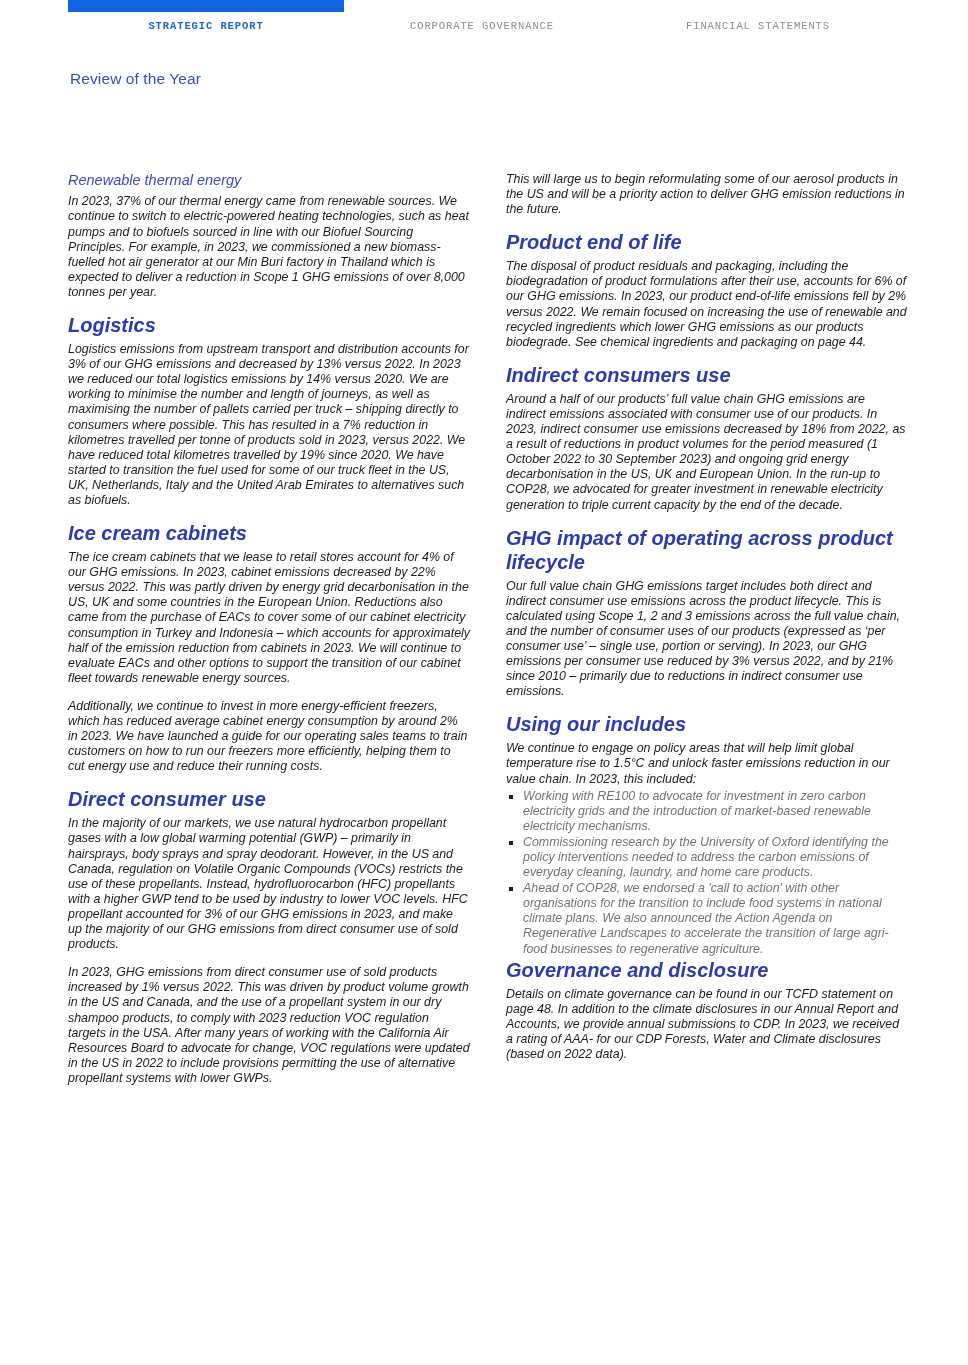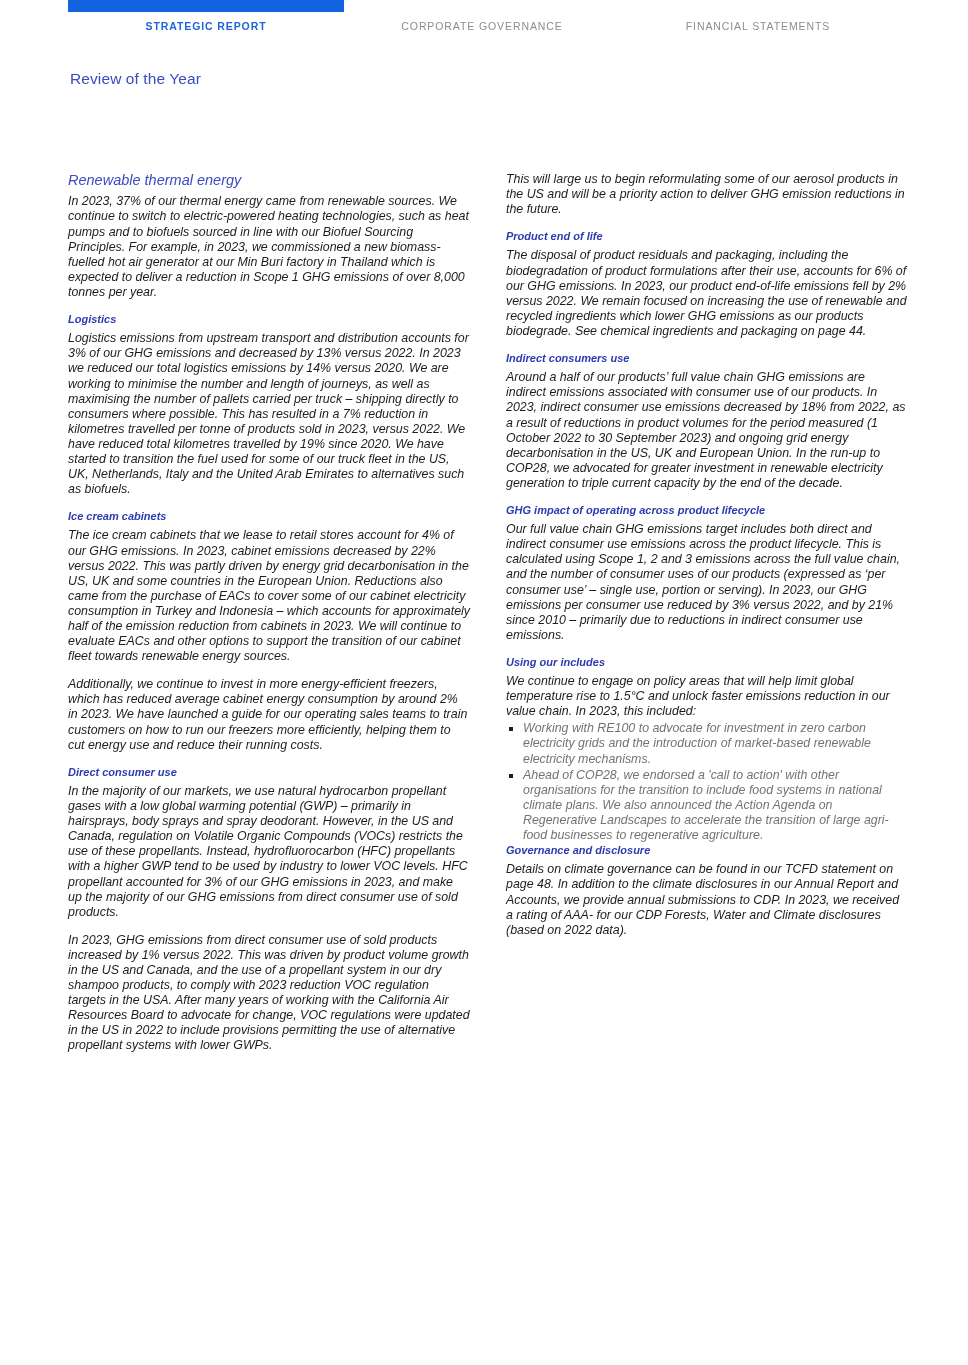--- a/index.html
+++ b/index.html
@@ -17,20 +17,21 @@
     overflow: hidden;
   }
 
   
   .header {
     position: absolute;
     top: 0;
     left: 0;
     width: 968px;
     height: 42px;
+    font-family: Liberation Mono, monospace;
   }
   .tabs {
     display: flex;
     align-items: flex-start;
     padding-left: 68px;
   }
   .tab {
     width: 276px;
     text-align: center;
     box-sizing: border-box;
@@ -79,21 +80,21 @@
   }
 
   h2.sub-reg {
     font-size: 14.5px;
     font-weight: 400;
     color: #3b4bc0;
     margin: 0 0 5px 0;
     line-height: 1.2;
   }
   h2.sub-bold {
-    font-size: 11px;
+    font-size: 20px;
     font-weight: 700;
     color: #2c3bb0;
     margin: 0 0 5px 0;
     line-height: 1.2;
   }
   .spaced-top {
     margin-top: 26px;
   }
   p.body {
     font-size: 12.4px;
@@ -212,20 +213,21 @@
 
     <h2 class="sub-bold spaced-top">Using our includes</h2>
     <p class="body" style="margin-bottom:2px">We continue to engage on policy areas that will help limit global temperature rise to 1.5°C and unlock faster emissions reduction in our value chain. In 2023, this included:</p>
     <ul class="bullets">
       <li>
         <span class="marker"></span>
         <span>Working with RE100 to advocate for investment in zero carbon electricity grids and the introduction of market-based renewable electricity mechanisms.</span>
       </li>
       <li>
         <span class="marker"></span>
+        <span>Commissioning research by the University of Oxford identifying the policy interventions needed to address the carbon emissions of everyday cleaning, laundry, and home care products.</span>
       </li>
       <li>
         <span class="marker"></span>
         <span>Ahead of COP28, we endorsed a 'call to action' with other organisations for the transition to include food systems in national climate plans. We also announced the Action Agenda on Regenerative Landscapes to accelerate the transition of large agri-food businesses to regenerative agriculture.</span>
       </li>
     </ul>
 
     <h2 class="sub-bold spaced-top">Governance and disclosure</h2>
     <p class="body">Details on climate governance can be found in our TCFD statement on page 48. In addition to the climate disclosures in our Annual Report and Accounts, we provide annual submissions to CDP. In 2023, we received a rating of AAA- for our CDP Forests, Water and Climate disclosures (based on 2022 data).</p>
 

